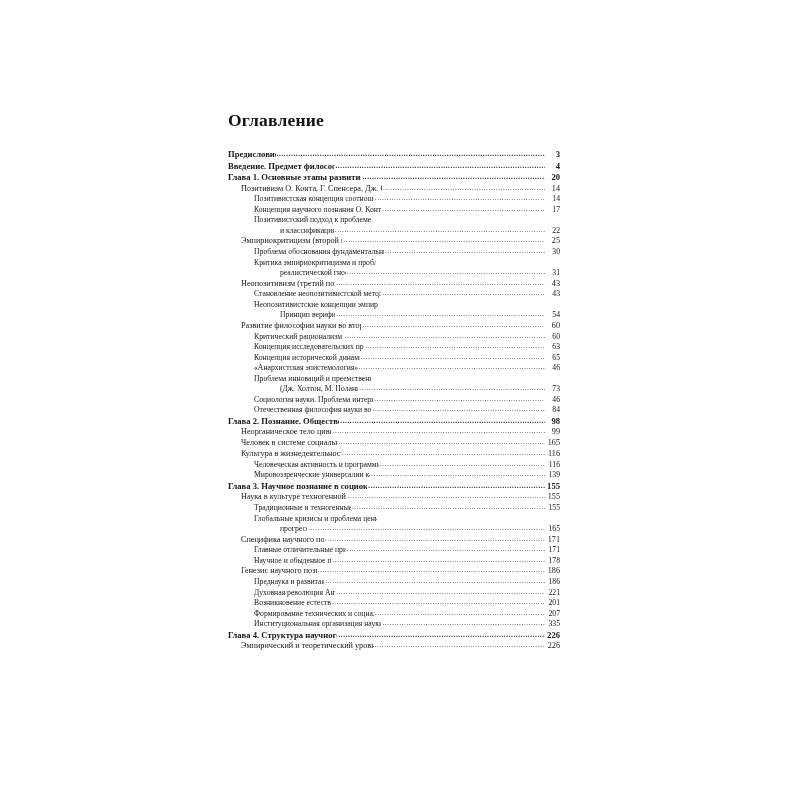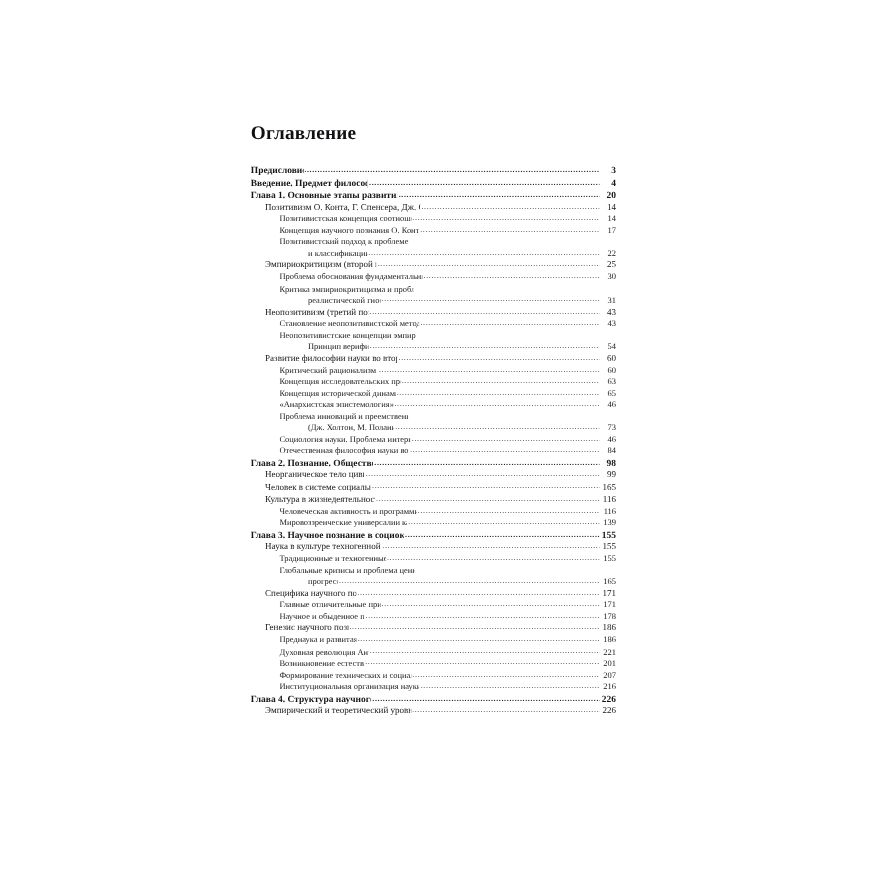--- a/index.html
+++ b/index.html
@@ -394,21 +394,21 @@
           <div class="row">
             <span class="label">Формирование технических и социально-гуманитарных наук</span>
             <span class="dots">.......................................................................................................................</span>
             <span class="page-num">207</span>
           </div>
         </div>
         <div class="entry lvl-2">
           <div class="row">
             <span class="label">Институциональная организация науки и ее историческая эволюция</span>
             <span class="dots">.......................................................................................................................</span>
-            <span class="page-num">216</span>
+            <span class="page-num">335</span>
           </div>
         </div>
         <div class="entry lvl-chapter">
           <div class="row">
             <span class="label">Глава 4. Структура научного познания</span>
             <span class="dots">.......................................................................................................................</span>
             <span class="page-num">226</span>
           </div>
         </div>
         <div class="entry lvl-1">

